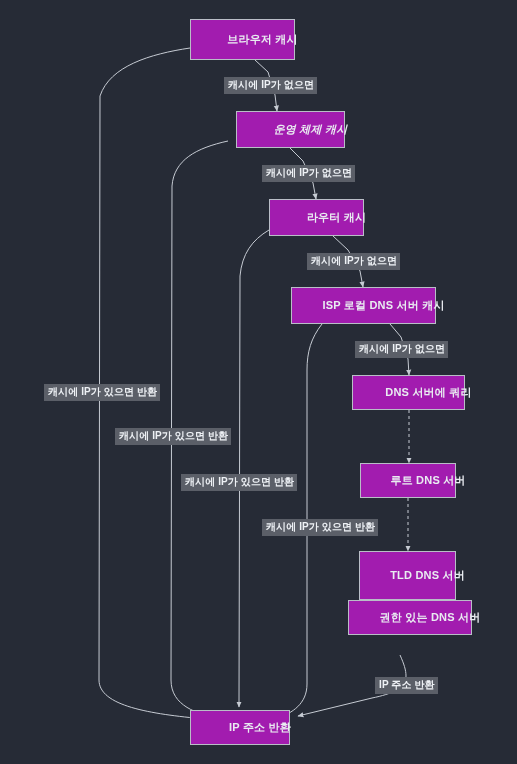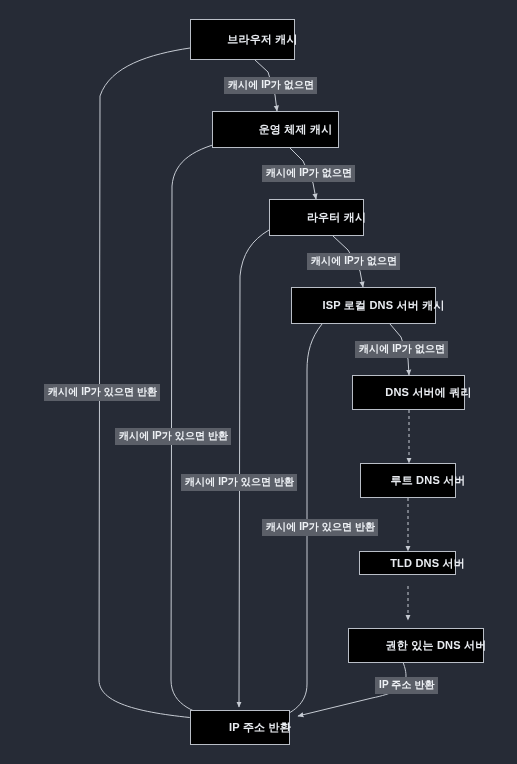--- a/index.html
+++ b/index.html
@@ -23,21 +23,21 @@
   #edge-layer {
     position: absolute;
     left: 0;
     top: 0;
     width: 517px;
     height: 764px;
   }
   .node {
     position: absolute;
     box-sizing: border-box;
-    background: #000000;
+    background: #a21caf;
     border: 1px solid #b9bec7;
     color: #e9ecf1;
     font-size: 11px;
     font-weight: 700;
     letter-spacing: 0.2px;
     display: flex;
     align-items: center;
     justify-content: center;
     text-align: center;
     white-space: nowrap;
@@ -82,27 +82,27 @@
 
       <path d="M 190,48 C 150,54 110,66 100,96 L 99,680 C 99,706 150,714 205,719"></path>
       <path d="M 228,141 C 196,148 174,160 172,186 L 171,680 C 171,706 197,714 221,719"></path>
       <path d="M 269,230 C 252,240 242,254 240,276 L 239,700 L 239,707"></path>
       <path d="M 322,324 C 311,338 307,352 307,370 L 307,684 C 307,704 292,713 278,718"></path>
       <path d="M 400,655 C 404,664 406,670 406,676 C 406,688 392,694 372,698 L 298,716"></path>
     </g>
   </svg>
 
   <div class="node" style="left:190px;top:19px;width:105px;height:41px;">브라우저 캐시</div>
-  <div class="node" style="left:212px;top:111px;width:127px;height:37px;">운영 체제 캐시</div>
+  <div class="node" style="left:236px;top:111px;width:109px;height:37px;font-style:italic;">운영 체제 캐시</div>
   <div class="node" style="left:291px;top:287px;width:145px;height:37px;">ISP 로컬 DNS 서버 캐시</div>
   <div class="node" style="left:269px;top:199px;width:95px;height:37px;">라우터 캐시</div>
   <div class="node" style="left:352px;top:375px;width:113px;height:35px;">DNS 서버에 쿼리</div>
   <div class="node" style="left:360px;top:463px;width:96px;height:35px;">루트 DNS 서버</div>
-  <div class="node" style="left:359px;top:551px;width:97px;height:24px;">TLD DNS 서버</div>
-  <div class="node" style="left:348px;top:628px;width:136px;height:35px;">권한 있는 DNS 서버</div>
+  <div class="node" style="left:359px;top:551px;width:97px;height:49px;">TLD DNS 서버</div>
+  <div class="node" style="left:348px;top:600px;width:124px;height:35px;">권한 있는 DNS 서버</div>
   <div class="node" style="left:190px;top:710px;width:100px;height:35px;">IP 주소 반환</div>
 
   <div class="edge-label" style="left:224px;top:77px;">캐시에 IP가 없으면</div>
   <div class="edge-label" style="left:262px;top:165px;">캐시에 IP가 없으면</div>
   <div class="edge-label" style="left:307px;top:253px;">캐시에 IP가 없으면</div>
   <div class="edge-label" style="left:355px;top:341px;">캐시에 IP가 없으면</div>
   <div class="edge-label" style="left:44px;top:384px;">캐시에 IP가 있으면 반환</div>
   <div class="edge-label" style="left:115px;top:428px;">캐시에 IP가 있으면 반환</div>
   <div class="edge-label" style="left:181px;top:474px;">캐시에 IP가 있으면 반환</div>
   <div class="edge-label" style="left:262px;top:519px;">캐시에 IP가 있으면 반환</div>

